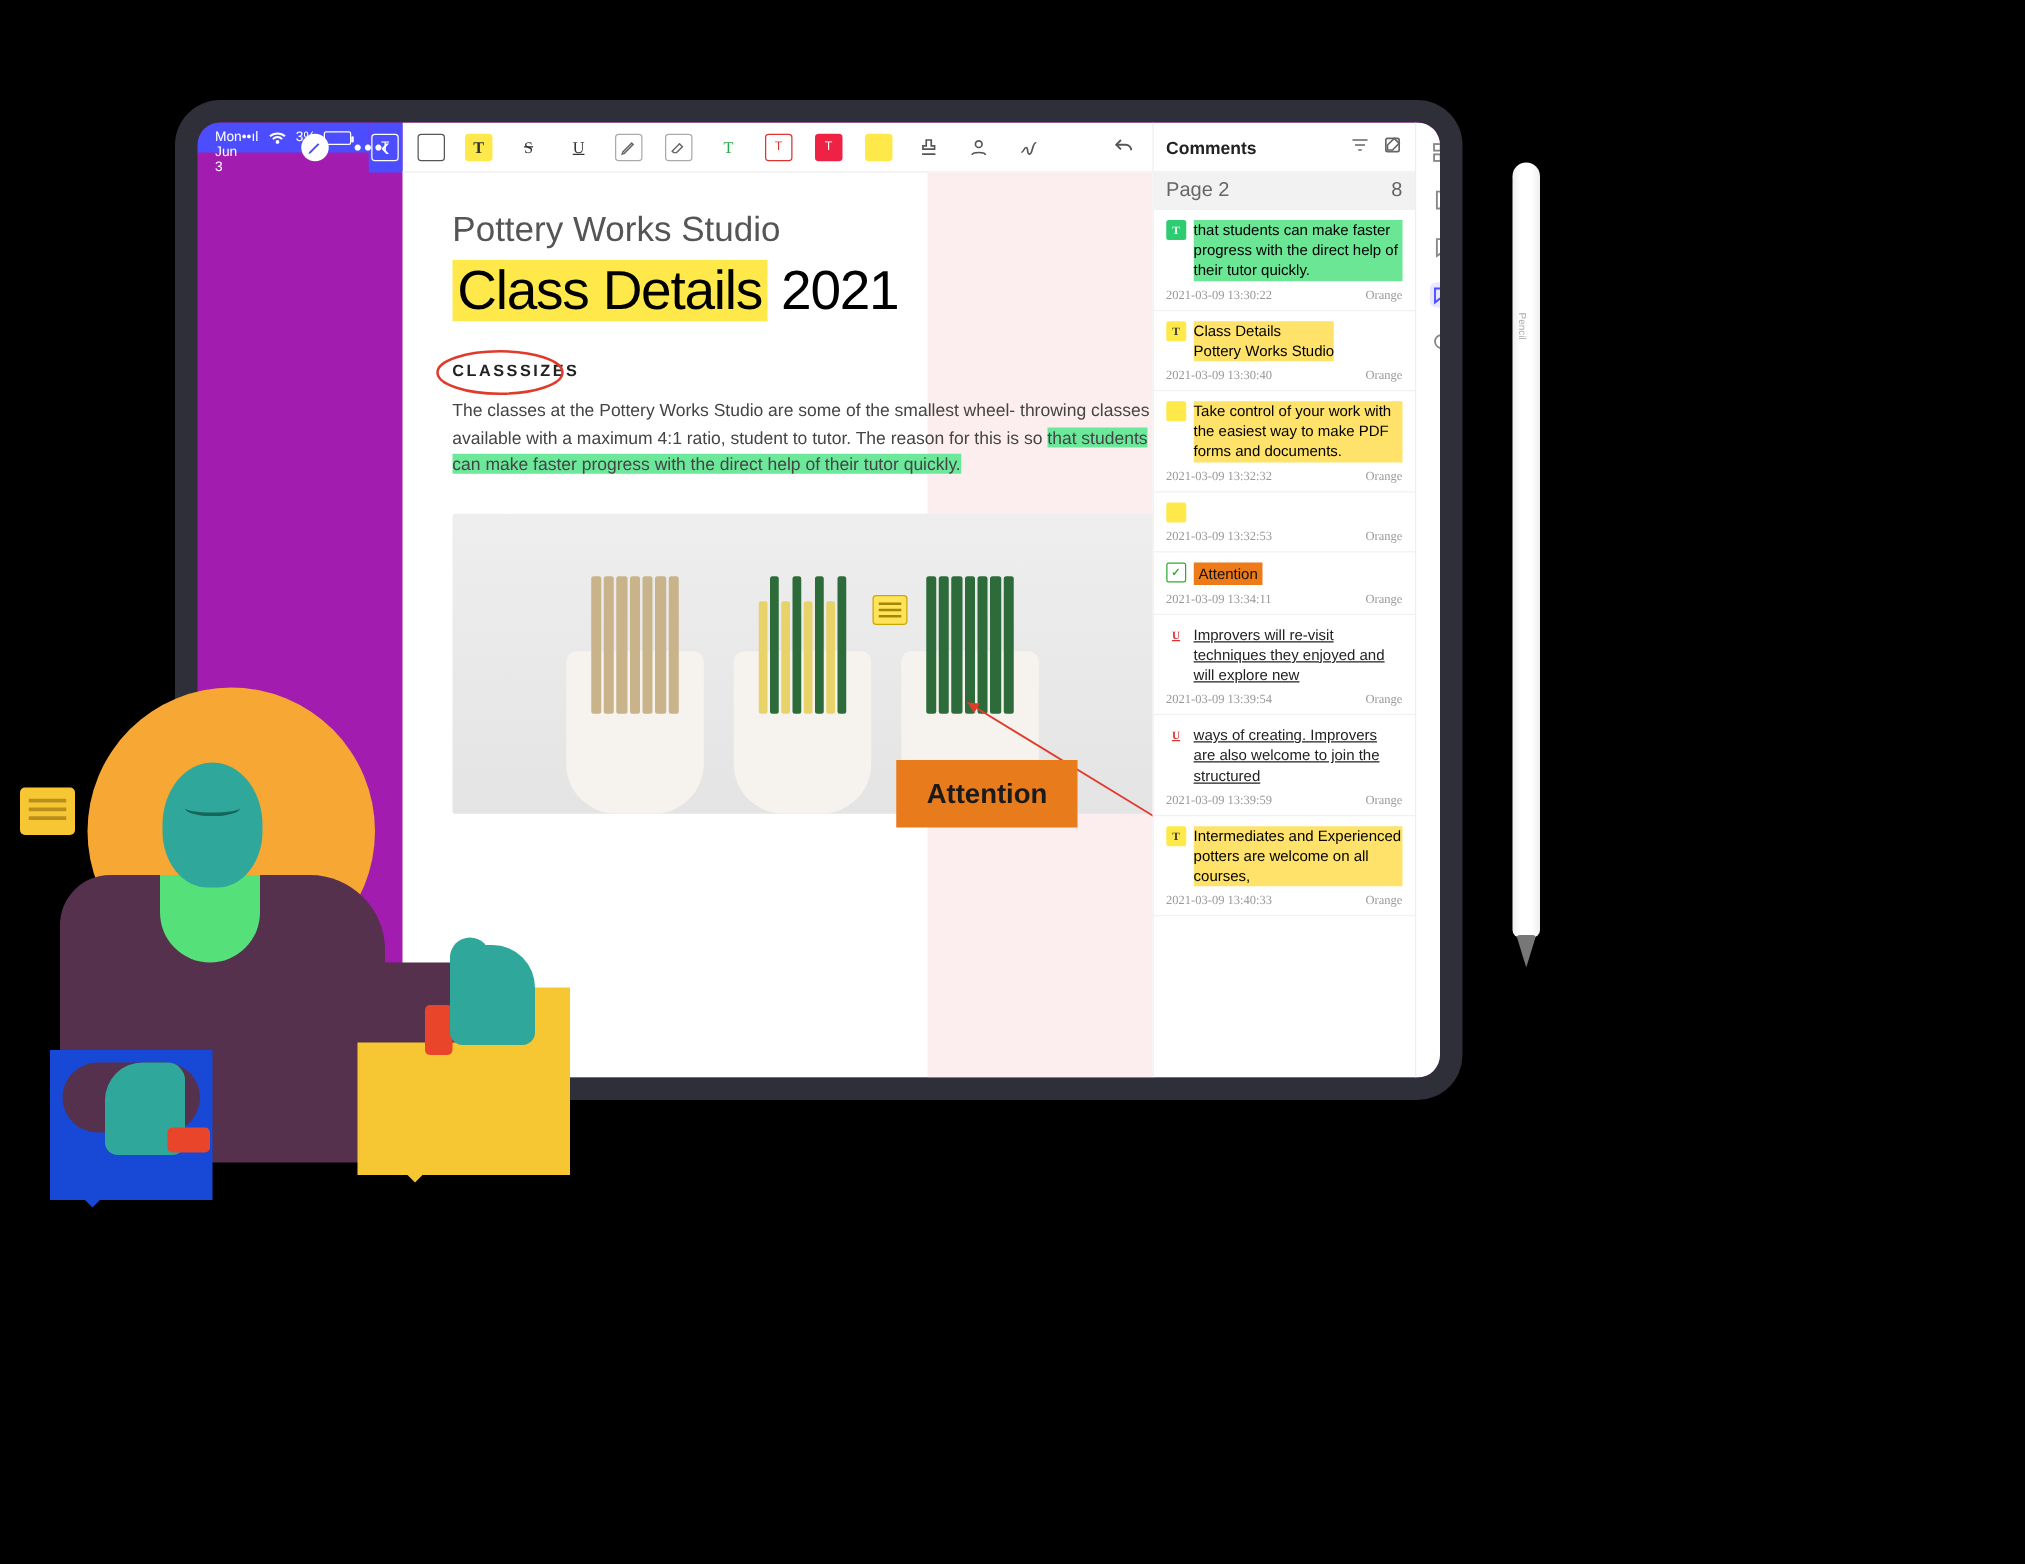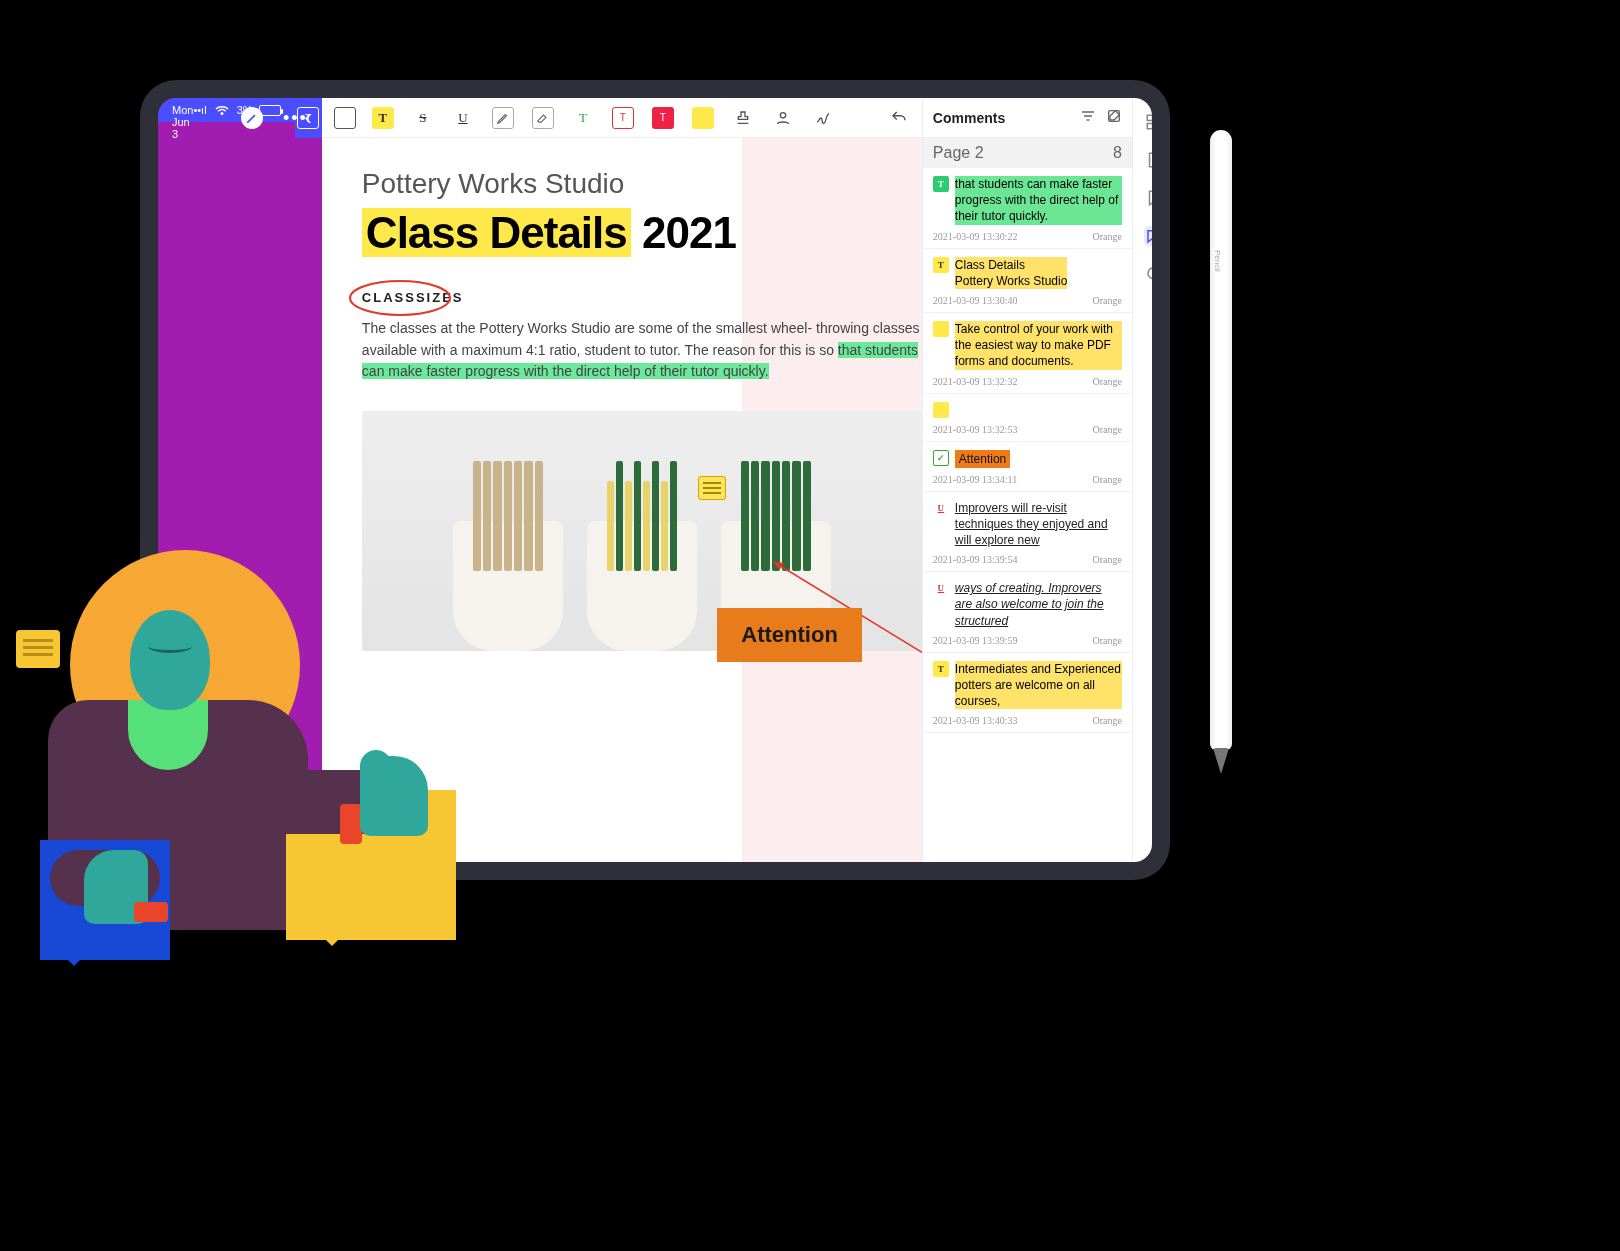--- a/index.html
+++ b/index.html
@@ -37,21 +37,21 @@
   .tool.box-red { border:1.5px solid #d33; color:#d33; font-size:10px; }
   .tool.box-fill { background:#e24; color:#fff; font-size:10px; }
   .tool.note-y { background:#ffe94a; }
   .tool.stamp, .tool.person, .tool.sig { color:#555; }
   .tool-group-center { display:flex; gap:18px; align-items:center; margin:0 auto; }
 
   .page-wrap { flex:1; overflow:hidden; position:relative; display:flex; }
   .page { width: 560px; margin-left: 40px; padding: 30px 0 0 0; position:relative; }
   .page-bg-right { position:absolute; right:0; top:0; width:180px; height:100%; background:#fceeee; }
   .page .studio { font-size: 28px; color:#555; font-weight:400; margin-bottom: 8px; }
-  .page .heading { font-size: 44px; font-weight: 700; letter-spacing: -1px; margin-bottom: 30px; }
+  .page .heading { font-size: 44px; font-weight: 400; letter-spacing: -1px; margin-bottom: 30px; }
   .page .heading .hl { background: #ffe94a; padding: 0 4px; }
   .classsizes-wrap { position:relative; display:inline-block; margin-bottom:12px; }
   .classsizes { font-size:13px; font-weight:700; letter-spacing:2px; color:#222;margin-top:26px; }
   .classsizes-wrap svg { position:absolute; left:-14px; top:-12px; }
   .para { font-size:14px; color:#444; line-height:1.55; }
   .para .hl-green { background:#6ce89a; }
   .photo { margin-top: 28px; height: 240px; background: linear-gradient(#eee,#e4e4e4); border-radius:2px; position:relative; overflow:hidden; display:flex; align-items:flex-end; justify-content:center; gap:24px; padding-bottom:0; }
   .pot { width:110px; height:130px; background:#f6f3ef; border-radius:8px 8px 40px 40px; position:relative; display:flex; align-items:flex-start; justify-content:center; }
   .bristles { width:70px; height:110px; display:flex; gap:2px; margin-top:-60px; }
   .bristles span { flex:1; border-radius:2px; }
@@ -367,21 +367,21 @@
                   <div class="ctext underline" style="white-space: pre-line;">Improvers will re-visit techniques they enjoyed and will explore new</div>
                 </div>
                 <div class="cmeta">
                   <span>2021-03-09 13:39:54</span>
                   <span>Orange</span>
                 </div>
               </div>
               <div class="citem">
                 <div class="top">
                   <div class="cicon ul-box">U</div>
-                  <div class="ctext underline" style="white-space: pre-line; font-style: italic;">ways of creating. Improvers are also welcome to join the structured</div>
+                  <div class="ctext underline" style="white-space: pre-line;">ways of creating. Improvers are also welcome to join the structured</div>
                 </div>
                 <div class="cmeta">
                   <span>2021-03-09 13:39:59</span>
                   <span>Orange</span>
                 </div>
               </div>
               <div class="citem">
                 <div class="top">
                   <div class="cicon hl-yellow-box">T</div>
                   <div class="ctext yellow-hl" style="white-space: pre-line;">Intermediates and Experienced potters are welcome on all courses,</div>

